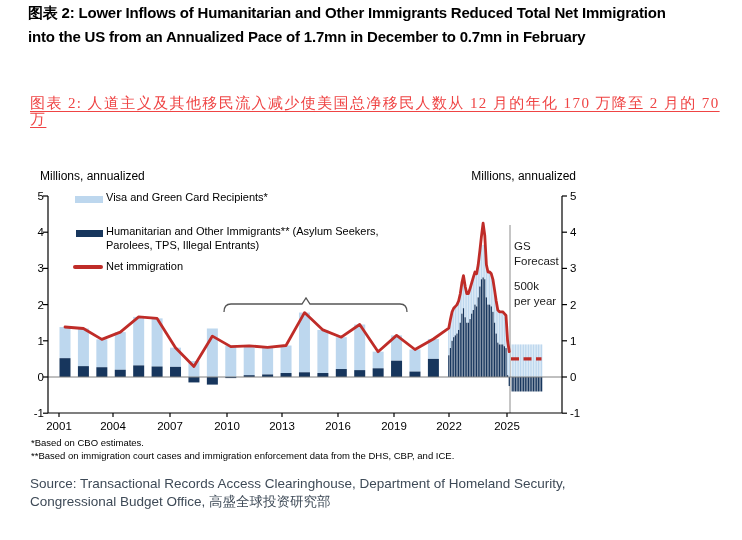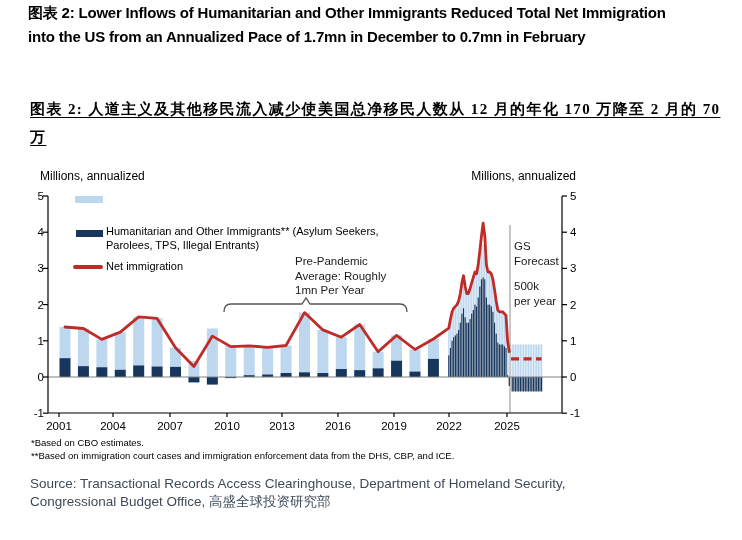--- a/index.html
+++ b/index.html
@@ -1,23 +1,23 @@
 <!DOCTYPE html>
 <html><head>
 <meta charset="utf-8">
 <style>
   html,body{margin:0;padding:0;background:#ffffff;}
   .page{position:relative;width:742px;height:540px;background:#fff;overflow:hidden;
         font-family:"Liberation Sans",sans-serif;color:#000;}
   .abs{position:absolute;}
   .title-en{left:28px;top:1px;width:648px;font-size:15px;line-height:24px;font-weight:bold;
             color:#000;letter-spacing:-0.2px;}
-  .title-zh{left:30px;top:95px;width:694px;font-size:15px;line-height:28px;
-            font-family:"Liberation Serif",serif;color:#000000;letter-spacing:1.4px;
-            text-decoration:underline;text-underline-offset:3px;font-weight:bold;}
+  .title-zh{left:30px;top:95px;width:694px;font-size:15px;line-height:16px;
+            font-family:"Liberation Serif",serif;color:#ef4444;letter-spacing:1.4px;
+            text-decoration:underline;text-underline-offset:3px;}
   .axis-units{top:169px;font-size:12px;color:#000;}
   .axis-units.left{left:40px;}
   .axis-units.center{left:157px;width:300px;text-align:center;}
   .axis-units.right{left:420px;width:156px;text-align:right;}
   .legend-label{font-size:11px;line-height:14px;color:#000;white-space:pre-line;}
   .swatch{position:absolute;}
   .annot{font-size:11.5px;line-height:14.5px;color:#1a1a1a;white-space:pre-line;}
   .footnote{left:31px;font-size:9.5px;color:#000;}
   .source{left:30px;top:475px;width:616px;font-size:13.5px;line-height:18px;color:#3e4a57;}
   svg text{font-family:"Liberation Sans",sans-serif;}
@@ -240,31 +240,29 @@
       <text x="394" y="430" font-size="11.5" text-anchor="middle" fill="#000">2019</text>
       <line x1="449" y1="413" x2="449" y2="417" stroke="#000" stroke-width="1.2"></line>
       <text x="449" y="430" font-size="11.5" text-anchor="middle" fill="#000">2022</text>
       <line x1="507" y1="413" x2="507" y2="417" stroke="#000" stroke-width="1.2"></line>
       <text x="507" y="430" font-size="11.5" text-anchor="middle" fill="#000">2025</text>
       <polyline points="65.0,327.0 83.4,328.5 101.8,339.4 120.3,332.1 138.7,316.9 157.1,318.4 175.5,347.7 193.9,366.5 212.4,336.1 230.8,346.6 249.2,345.9 267.6,347.3 286.0,345.5 304.5,312.6 322.9,329.9 341.3,337.2 359.7,324.5 378.1,351.7 396.6,335.4 415.0,349.5 433.4,339.0 448.8,328.1 450.5,319.1 452.1,311.8 453.7,308.2 455.4,306.4 457.0,304.6 458.6,301.0 460.3,293.7 461.9,282.9 463.5,275.6 465.2,286.5 466.8,293.7 468.4,293.7 470.1,288.3 471.7,282.9 473.3,277.4 475.0,272.0 476.6,273.8 478.2,264.8 479.9,250.3 481.5,235.8 483.1,223.1 484.8,235.8 486.4,264.8 488.0,272.0 489.7,272.0 491.3,273.8 492.9,279.3 494.6,290.1 496.2,301.0 497.8,310.0 499.5,311.8 501.1,311.8 502.7,311.8 504.4,313.6 506.0,315.5 507.6,340.8 509.3,351.7" fill="none" stroke="#bf2c28" stroke-width="2.8" stroke-linejoin="round" stroke-linecap="round"></polyline>
       <line x1="511" y1="358.9" x2="541.5" y2="358.9" stroke="#bf2c28" stroke-width="3.4" stroke-dasharray="8 4.5"></line>
     </svg>
 
   <div class="abs swatch" style="left:75px;top:196px;width:28px;height:7px;background:#bdd7ee;"></div>
+  <div class="abs legend-label" style="left:106px;top:190px;">Visa and Green Card Recipients*</div>
 
   <div class="abs swatch" style="left:76px;top:230px;width:27px;height:7px;background:#17365d;"></div>
   <div class="abs legend-label" style="left:106px;top:224px;">Humanitarian and Other Immigrants** (Asylum Seekers,
 Parolees, TPS, Illegal Entrants)</div>
 
   <div class="abs swatch" style="left:73px;top:265px;width:30px;height:4px;background:#bf2c28;border-radius:2px;"></div>
   <div class="abs legend-label" style="left:106px;top:259px;">Net immigration</div>
 
-  <div class="abs annot" style="left:295px;top:254px;">Pre-Pandemic
-Average: Roughly
-1mn Per Year</div>
   <div class="abs annot" style="left:514px;top:239px;">GS
 Forecast</div>
   <div class="abs annot" style="left:514px;top:279px;">500k
 per year</div>
 
   <div class="abs footnote" style="top:437px;">*Based on CBO estimates.</div>
   <div class="abs footnote" style="top:449.5px;">**Based on immigration court cases and immigration enforcement data from the DHS, CBP, and ICE.</div>
   <div class="abs source">Source: Transactional Records Access Clearinghouse, Department of Homeland Security, Congressional Budget Office, 高盛全球投资研究部</div>
 
 </div>

